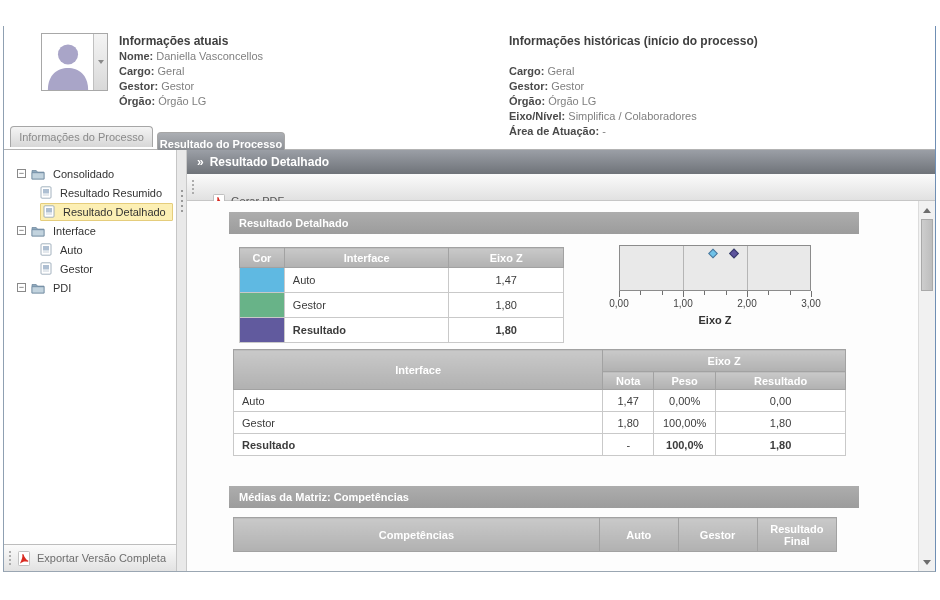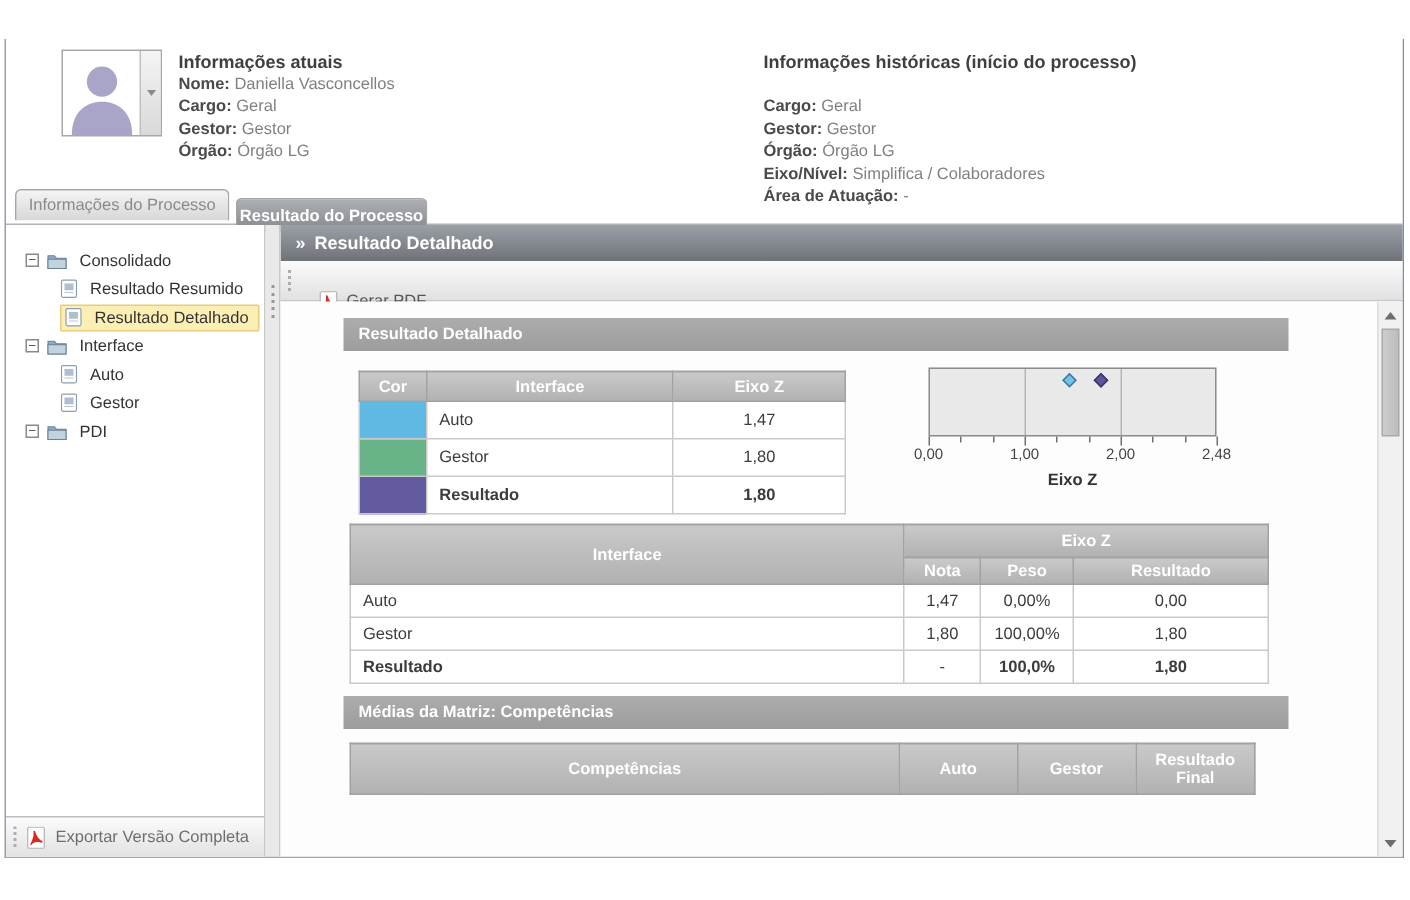--- a/index.html
+++ b/index.html
@@ -110,21 +110,21 @@
   .x-title { width:192px; text-align:center; font-size:11px; font-weight:bold; color:#333; margin-top:3px; }
 
   .tbl-interface { margin:6px 0 0 4px; width:613px; }
   .tbl-interface th.h1 { height:22px; }
   .tbl-interface th.h2 { height:18px; font-size:11px; }
   .tbl-interface td { height:22px; padding:0 8px; }
   .tbl-interface td.c { text-align:center; padding:0 4px; }
   .tbl-interface tr.total td { border-top:1px solid #8f8f8f; font-weight:bold; }
   .tbl-interface tr.total td.name { font-weight:bold; }
 
-  .medias-bar { margin-top:8px; }
+  .medias-bar { margin-top:30px; }
   .tbl-comp { margin:9px 0 0 4px; width:604px; }
   .tbl-comp th { height:34px; font-size:11px; }
 </style>
 </head>
 <body>
 
 <div class="stage">
   <div class="window">
 
 
@@ -333,21 +333,21 @@
                       <div class="tick" style="left: 55.5556%;"></div>
                       <div class="tick major" style="left: 66.6667%;"></div>
                       <div class="tick" style="left: 77.7778%;"></div>
                       <div class="tick" style="left: 88.8889%;"></div>
                       <div class="tick major" style="left: 100%;"></div>
                     </div>
                   <div class="x-labels">
                     <span style="left:0%">0,00</span>
                     <span style="left:33.33%">1,00</span>
                     <span style="left:66.67%">2,00</span>
-                    <span style="left:100%">2,48</span>
+                    <span style="left:100%">3,00</span>
                   </div>
                   <div class="x-title">Eixo Z</div>
                 </div>
               </div>
 
               <table class="tbl-interface">
                 <tbody>
                     <tr>
                   <th class="h1" rowspan="2" style="width:370px">Interface</th>
                   <th class="h1" colspan="3">Eixo Z</th>

